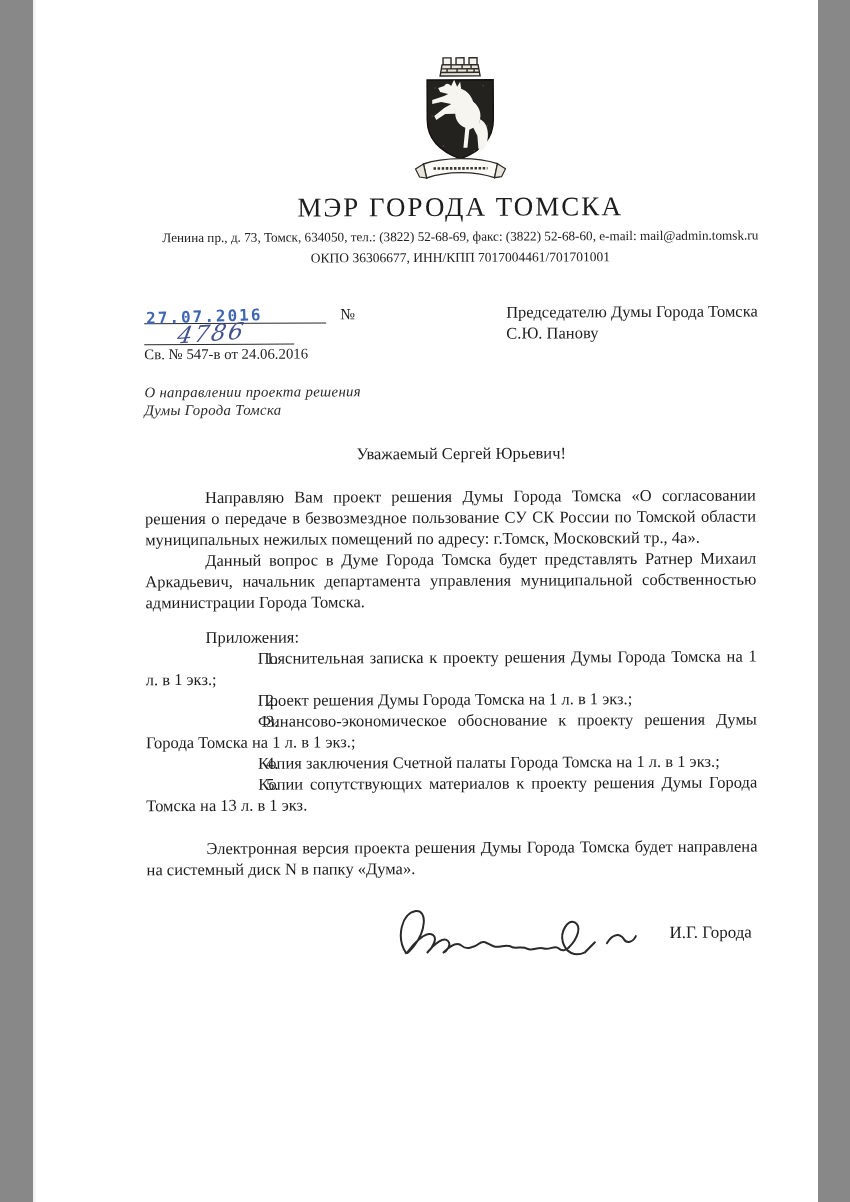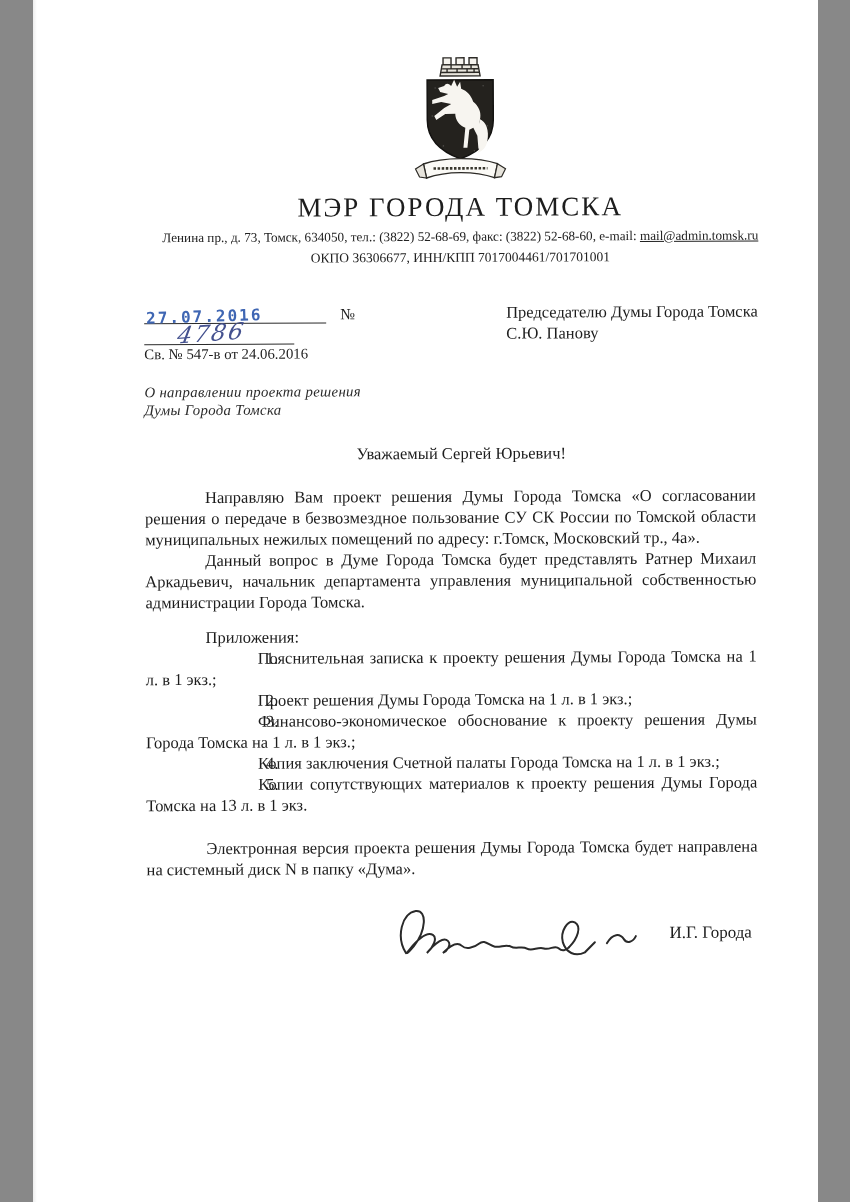--- a/index.html
+++ b/index.html
@@ -16,21 +16,21 @@
     transform:rotate(-0.25deg);
   }
   
   .letterhead{text-align:center;}
   .emblem{display:block;margin:0 auto;}
   .org-title{
     font-size:27px; letter-spacing:2px; margin-top:4px;
     font-weight:400; white-space:nowrap;
   }
   .address-line{font-size:13.2px; margin-top:6px; color:#222; white-space:nowrap;}
-  .email{text-decoration:underline;}
+  .email{}
   .okpo-line{font-size:13.5px; margin-top:5px; color:#222;}
   
   .ref-row{display:flex; margin-top:36px; align-items:flex-start;}
   .ref-left{flex:0 0 360px; font-size:15.5px;}
   .blank1{display:inline-block; width:182px; border-bottom:1.6px solid #2a2a2a;
           text-align:left; position:relative; height:20px; vertical-align:bottom;}
   .stamp-date{
     position:absolute; left:2px; bottom:-3px;
     font-family:"DejaVu Sans Mono", monospace; font-weight:700;
     font-size:16px; letter-spacing:2px; color:#3f66b3;

